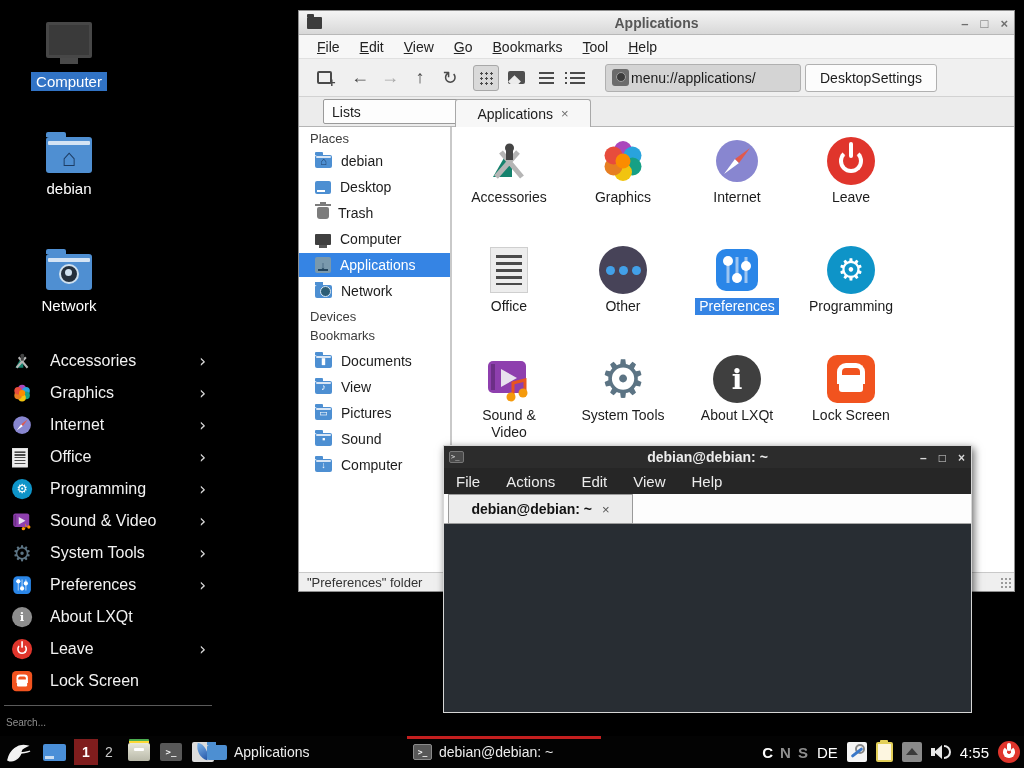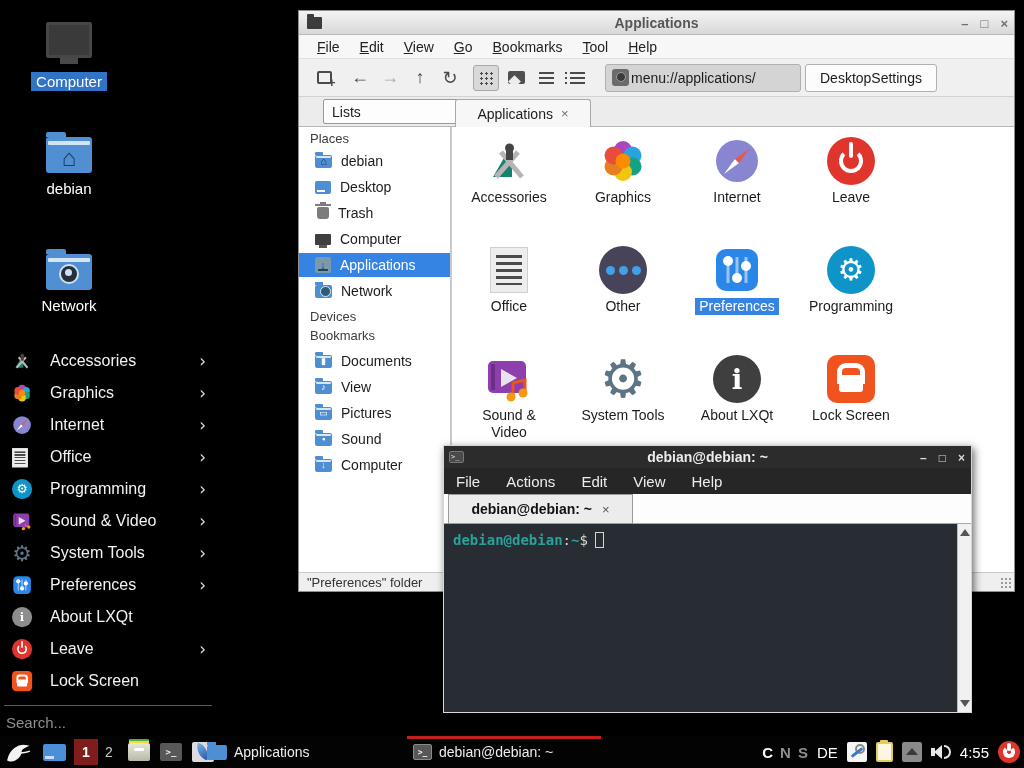--- a/index.html
+++ b/index.html
@@ -21,21 +21,21 @@
   .bf-globe::after { content:""; position:absolute; left:4px; top:3px; width:7px; height:7px; border-radius:50%; background:#cfe0ee; }
 
   
   #main-menu { position:absolute; left:0; top:345px; width:216px; height:391px; background:#000; }
   .menu-item { height:32px; display:flex; align-items:center; padding:0 10px 0 12px; color:#f2f2f2; font-size:16px; }
   .menu-item .mlabel { margin-left:18px; flex:1; }
   .menu-item .chev { color:#d8d8d8; font-size:17px; }
   .mini { width:20px; height:20px; position:relative; flex:none; }
   .mini > .gi { position:absolute; left:0; top:0; transform:scale(0.42); transform-origin:0 0; }
   .menu-sep { position:absolute; left:4px; right:4px; top:360px; border-top:1px solid #5a5a5a; }
-  .menu-search { position:absolute; left:6px; top:366px; width:200px; height:22px; background:transparent; border:none; outline:none; color:#ddd; font-size:15px; font-family:"Liberation Sans",sans-serif; }
+  .menu-search { position:absolute; left:6px; top:366px; width:200px; height:22px; background:transparent; border:none; outline:none; color:#ddd; font-size:10px; font-family:"Liberation Sans",sans-serif; }
   .menu-search::placeholder { color:#8f8f8f; opacity:1; }
 
   
   .gi { width:48px; height:48px; position:relative; display:block; margin:0 auto; }
   .power { border-radius:50%; background:#e0352c; position:relative; }
   .power::before { content:""; position:absolute; inset:24%; border:4px solid #fff; border-radius:50%; border-top-color:transparent; }
   .power::after { content:""; position:absolute; top:10%; left:50%; width:4px; height:34%; background:#fff; transform:translateX(-50%); border-radius:2px; }
   .power.sm::before { border-width:4px; }
   .gi-office { background:#ededed; border:1px solid #cfcfcf; width:38px; height:46px; margin:1px auto; padding:7px 5px; }
   .gi-office .lines { display:block; width:100%; height:100%; background:repeating-linear-gradient(#4a4a4a 0 3px, transparent 3px 7px); }
@@ -563,27 +563,20 @@
       <span class="mi">Edit</span>
       <span class="mi">View</span>
       <span class="mi">Help</span>
     </div>
     <div class="term-tabbar">
       <span class="term-tab">
         <span>debian@debian: ~</span>
         <span class="tclose">×</span>
       </span>
     </div>
-    <div class="term-view">
-      <div class="prompt"><span class="p-user">debian@debian</span><span class="p-dim">:</span><span class="p-user">~</span><span class="p-dim">$</span><span class="cursor"></span></div>
-      <div class="term-scroll">
-        <span class="sarrow up"></span>
-        <span class="sarrow down"></span>
-      </div>
-    </div>
   </div>
 
   <div id="taskbar">
     <div class="tb-left">
       <span class="menu-btn">
         <svg width="26" height="24" viewBox="0 0 26 24">
             <path d="M2 20 C4 10 12 4 21 6 C16 8 14 10 15 13 C12 20 6 22 2 20 Z M15 13 C18 12 21 13 24 11" fill="#f2f2f2" stroke="#f2f2f2" stroke-width="1.5"></path>
           </svg>
       </span>
       <span class="showdesk"></span>

